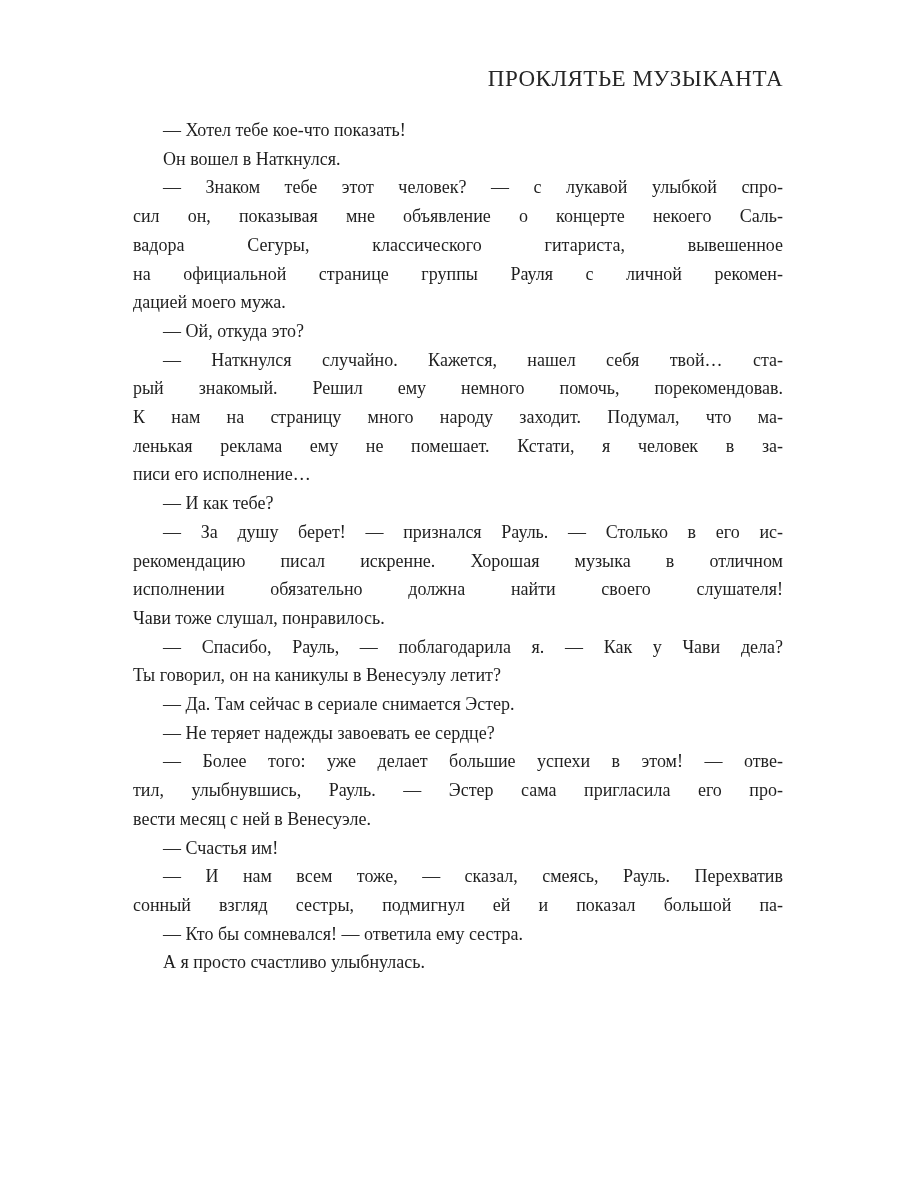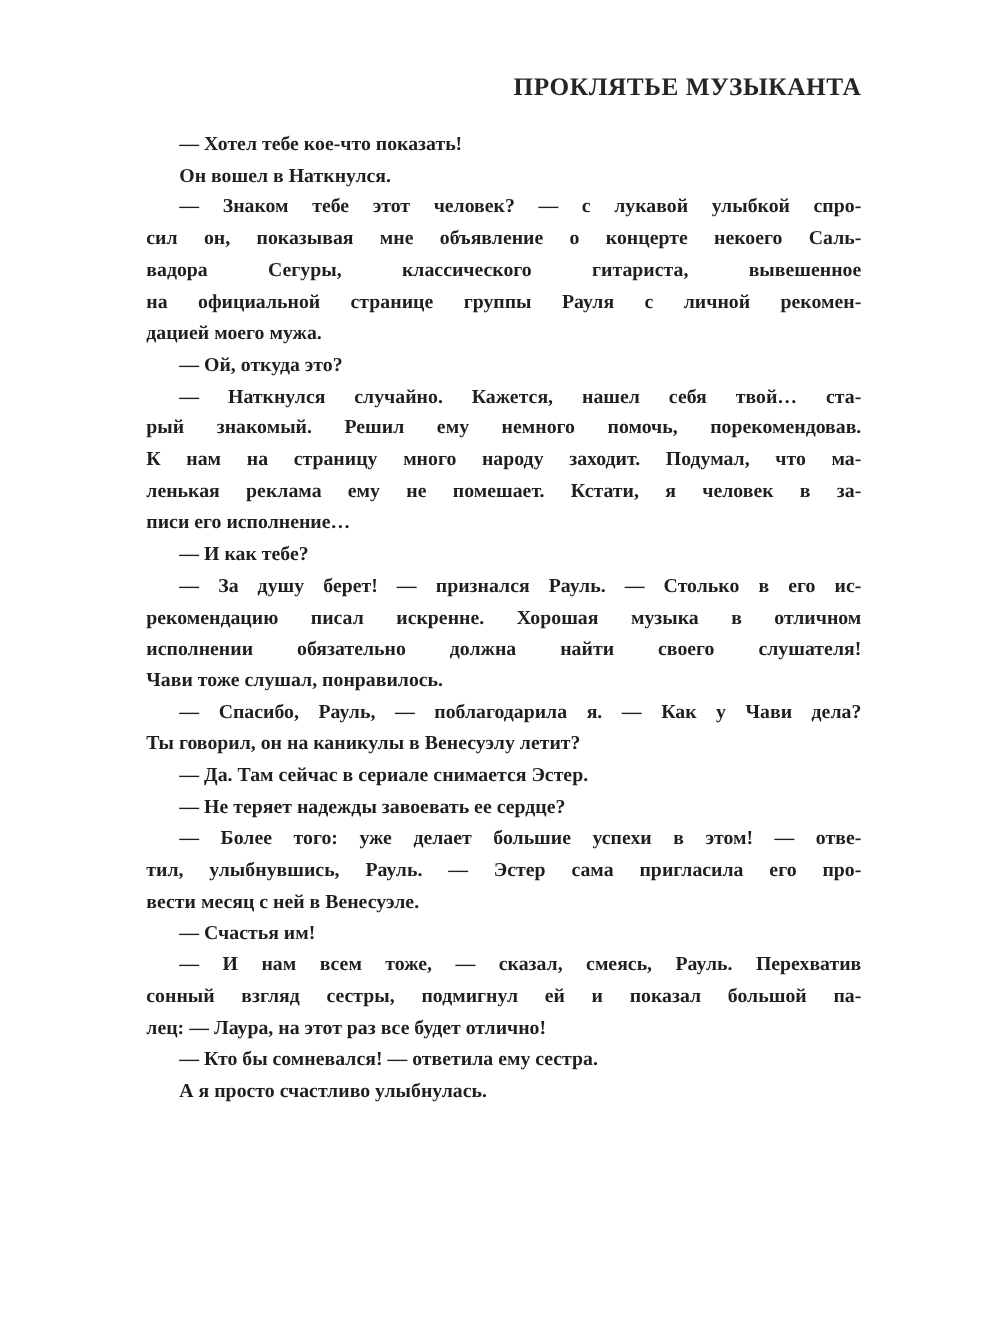--- a/index.html
+++ b/index.html
@@ -8,21 +8,20 @@
     background: #ffffff;
   }
   .book-page {
     position: relative;
     width: 900px;
     height: 1200px;
     background: #ffffff;
     overflow: hidden;
     font-family: "Liberation Serif", "DejaVu Serif", serif;
     color: #1f1f1f;
-    font-weight: bold;
   }
   .running-header {
     position: absolute;
     top: 66px;
     left: 133px;
     width: 650px;
     text-align: right;
     font-size: 23px;
     line-height: 26px;
     letter-spacing: 0.5px;
@@ -108,21 +107,20 @@
         <div class="line first">— Более того: уже делает большие успехи в этом! — отве-</div>
         <div class="line">тил, улыбнувшись, Рауль. — Эстер сама пригласила его про-</div>
         <div class="line last">вести месяц с ней в Венесуэле.</div>
       </div>
       <div class="paragraph">
         <div class="line first last">— Счастья им!</div>
       </div>
       <div class="paragraph">
         <div class="line first">— И нам всем тоже, — сказал, смеясь, Рауль. Перехватив</div>
         <div class="line">сонный взгляд сестры, подмигнул ей и показал большой па-</div>
-        <div class="line last">лец: — Лаура, на этот раз все будет отлично!</div>
       </div>
       <div class="paragraph">
         <div class="line first last">— Кто бы сомневался! — ответила ему сестра.</div>
       </div>
       <div class="paragraph">
         <div class="line first last">А я просто счастливо улыбнулась.</div>
       </div>
     </div>
 </div>
 

